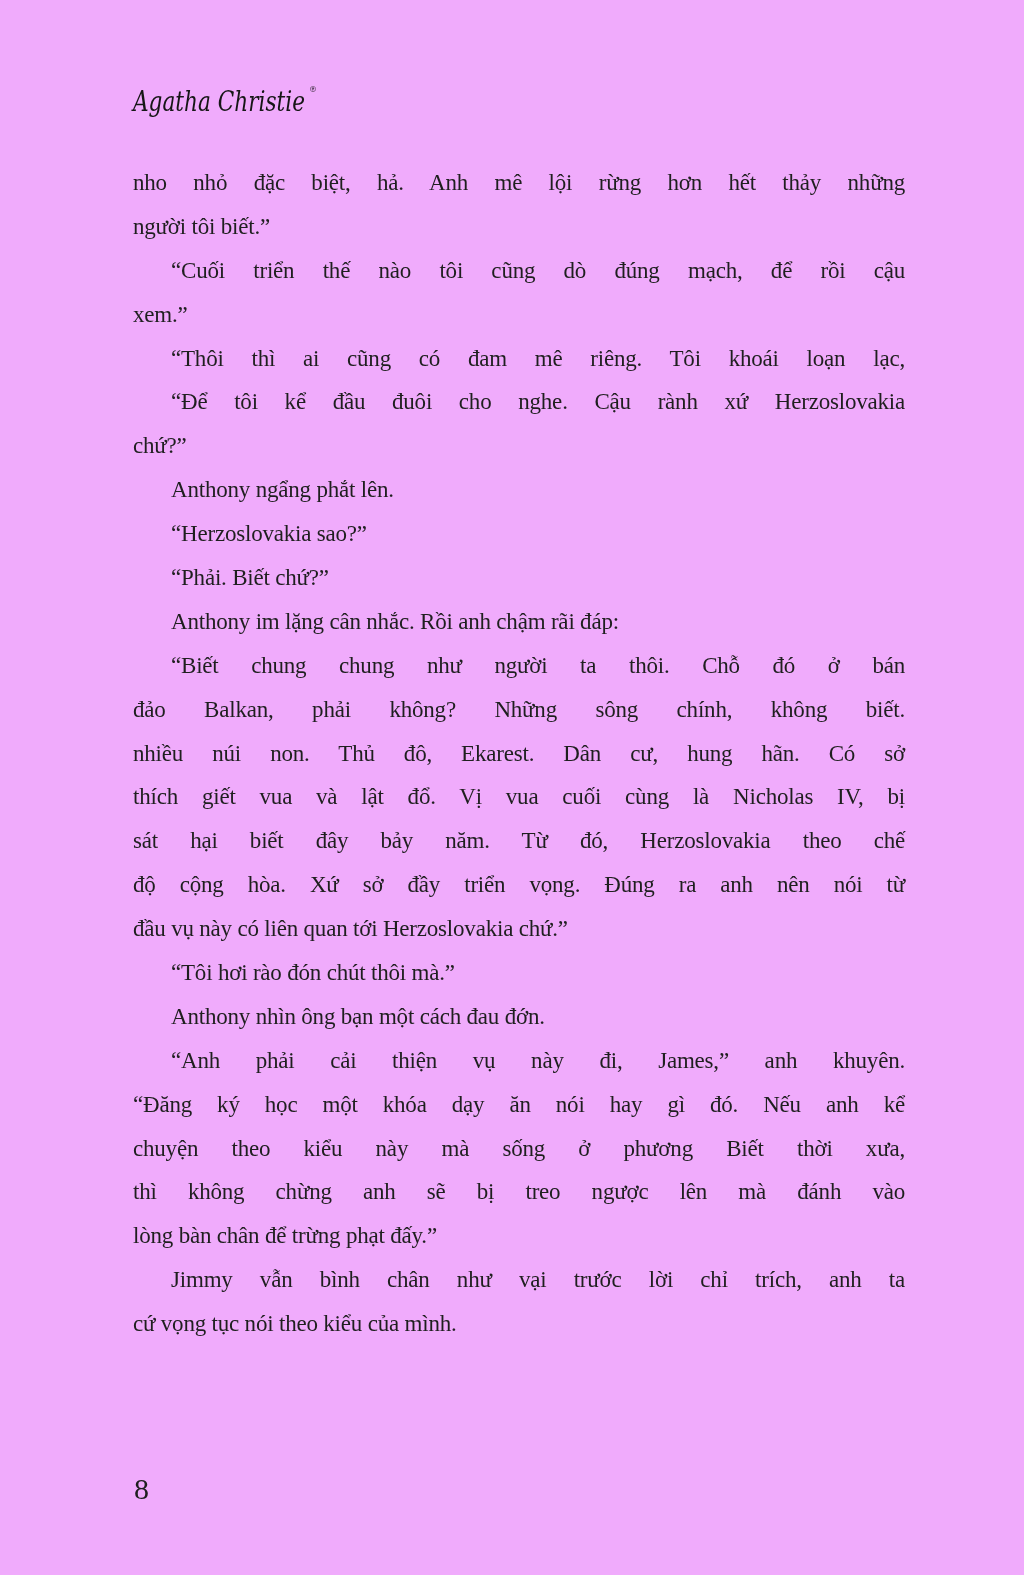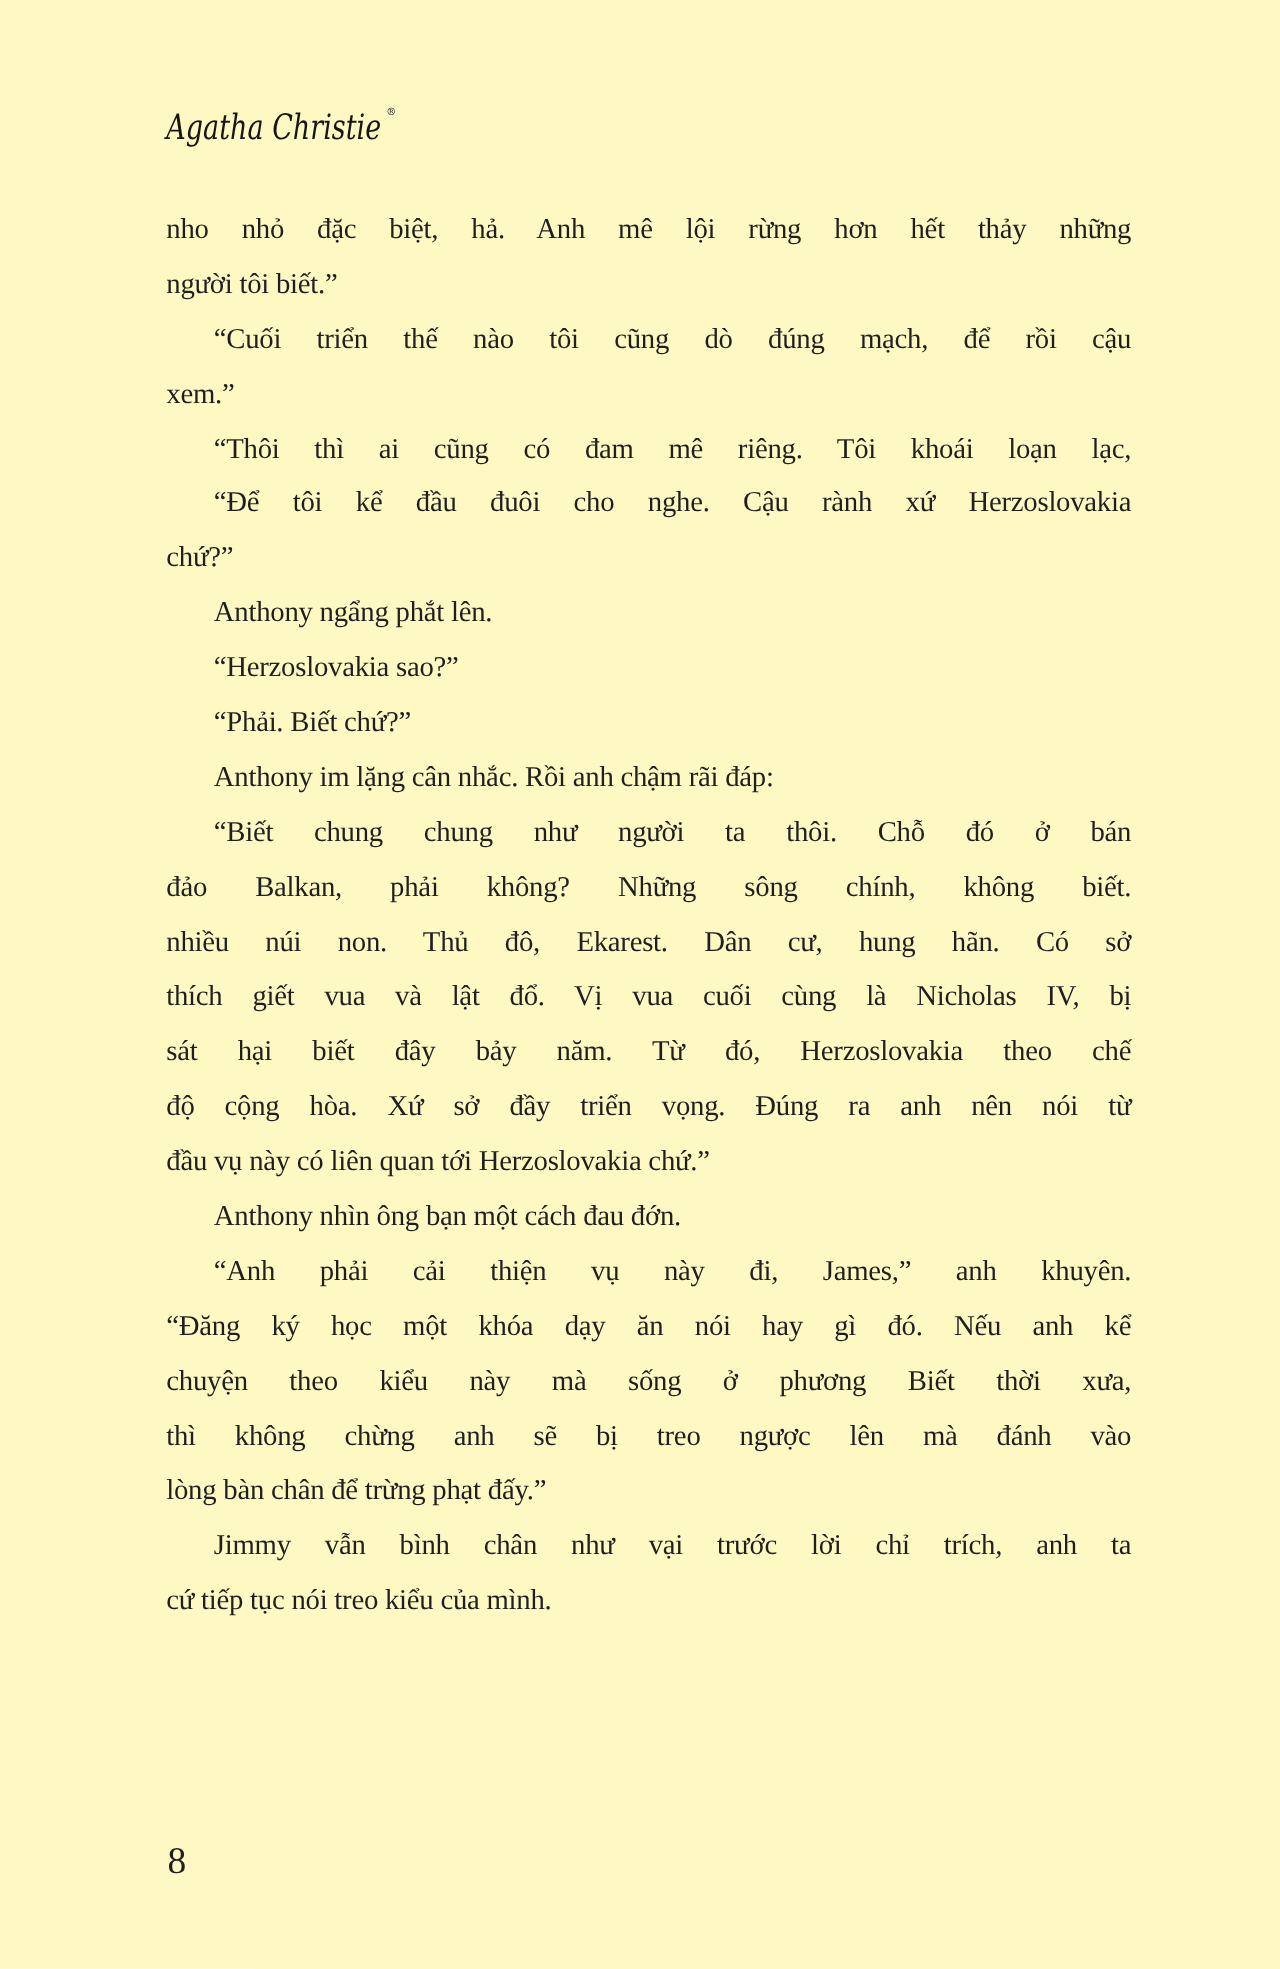--- a/index.html
+++ b/index.html
@@ -10,21 +10,21 @@
     width: 1024px;
     height: 1575px;
     background: #ffffff;
     position: relative;
     font-family: "Liberation Serif", "DejaVu Serif", serif;
     overflow: hidden;
   }
   .page {
     position: absolute;
     inset: 0;
-    background: #fef9c3;
+    background: #f0abfc;
   }
   .signature-wrap {
     position: absolute;
     left: 131px;
     top: 80px;
     width: 200px;
     height: 44px;
   }
   .text-block {
     position: absolute;
@@ -100,30 +100,33 @@
       <div class="paragraph">
         <div class="text-line stretch indented">“Biết chung chung như người ta thôi. Chỗ đó ở bán</div>
         <div class="text-line stretch">đảo Balkan, phải không? Những sông chính, không biết.</div>
         <div class="text-line stretch">nhiều núi non. Thủ đô, Ekarest. Dân cư, hung hãn. Có sở</div>
         <div class="text-line stretch">thích giết vua và lật đổ. Vị vua cuối cùng là Nicholas IV, bị</div>
         <div class="text-line stretch">sát hại biết đây bảy năm. Từ đó, Herzoslovakia theo chế</div>
         <div class="text-line stretch">độ cộng hòa. Xứ sở đầy triển vọng. Đúng ra anh nên nói từ</div>
         <div class="text-line">đầu vụ này có liên quan tới Herzoslovakia chứ.”</div>
       </div>
       <div class="paragraph">
+        <div class="text-line indented">“Tôi hơi rào đón chút thôi mà.”</div>
+      </div>
+      <div class="paragraph">
         <div class="text-line indented">Anthony nhìn ông bạn một cách đau đớn.</div>
       </div>
       <div class="paragraph">
         <div class="text-line stretch indented">“Anh phải cải thiện vụ này đi, James,” anh khuyên.</div>
         <div class="text-line stretch">“Đăng ký học một khóa dạy ăn nói hay gì đó. Nếu anh kể</div>
         <div class="text-line stretch">chuyện theo kiểu này mà sống ở phương Biết thời xưa,</div>
         <div class="text-line stretch">thì không chừng anh sẽ bị treo ngược lên mà đánh vào</div>
         <div class="text-line">lòng bàn chân để trừng phạt đấy.”</div>
       </div>
       <div class="paragraph">
         <div class="text-line stretch indented">Jimmy vẫn bình chân như vại trước lời chỉ trích, anh ta</div>
-        <div class="text-line">cứ tiếp tục nói treo kiểu của mình.</div>
+        <div class="text-line">cứ vọng tục nói theo kiểu của mình.</div>
       </div>
     </div>
 
   <div class="page-number">8</div>
 
 </div>
 
 </body></html>

